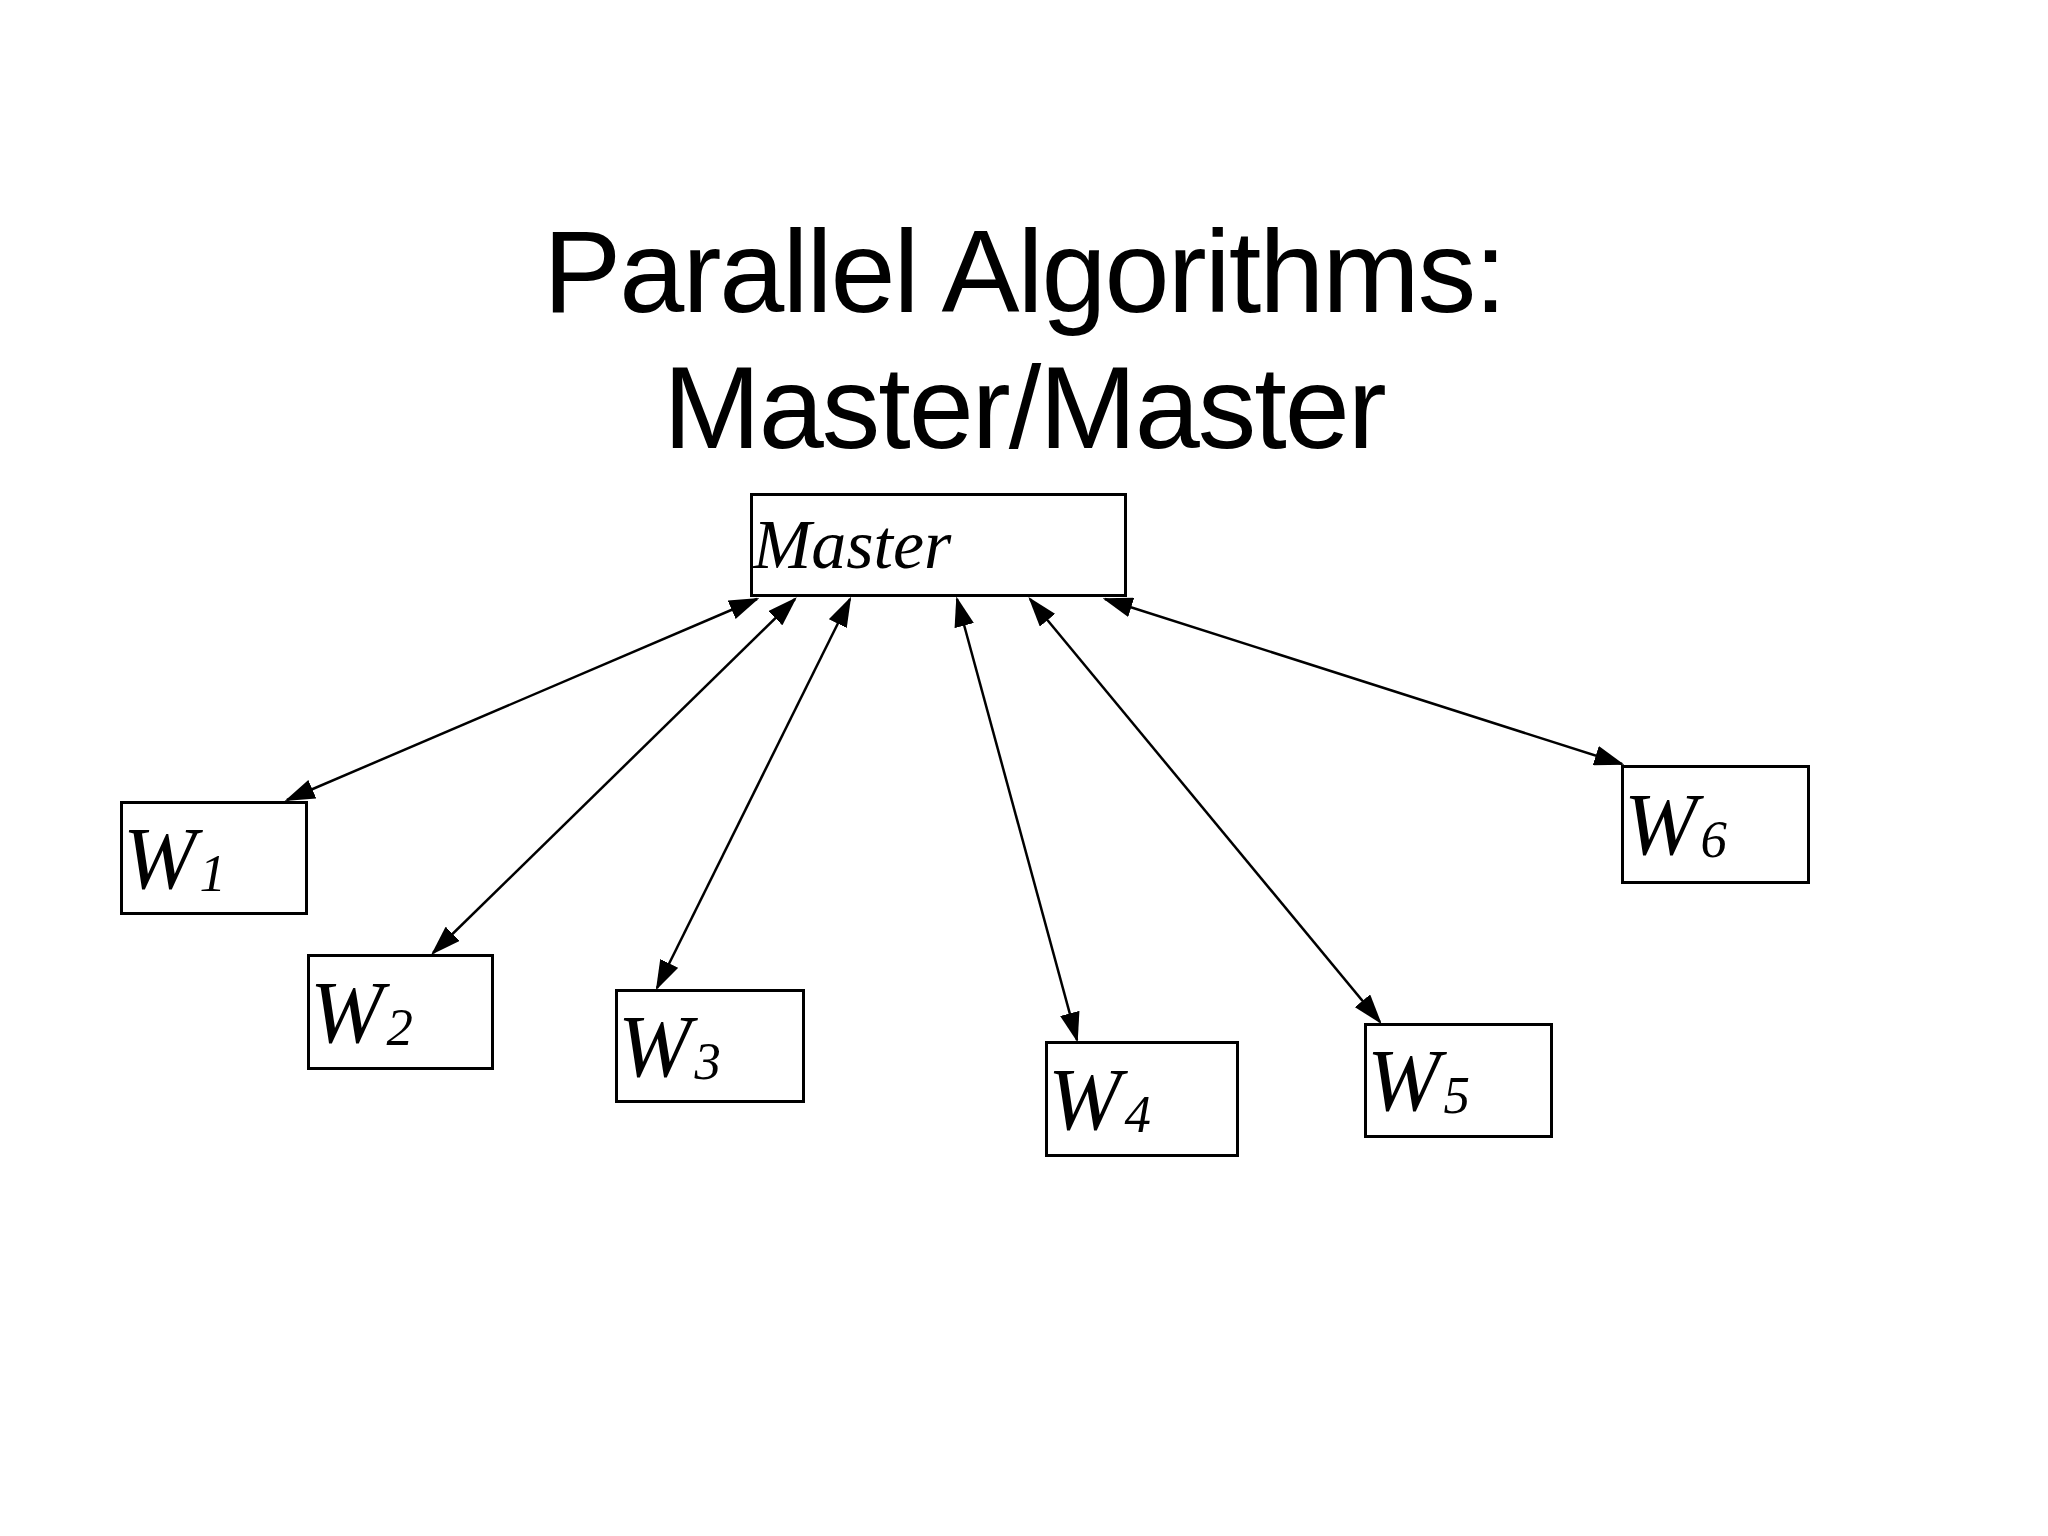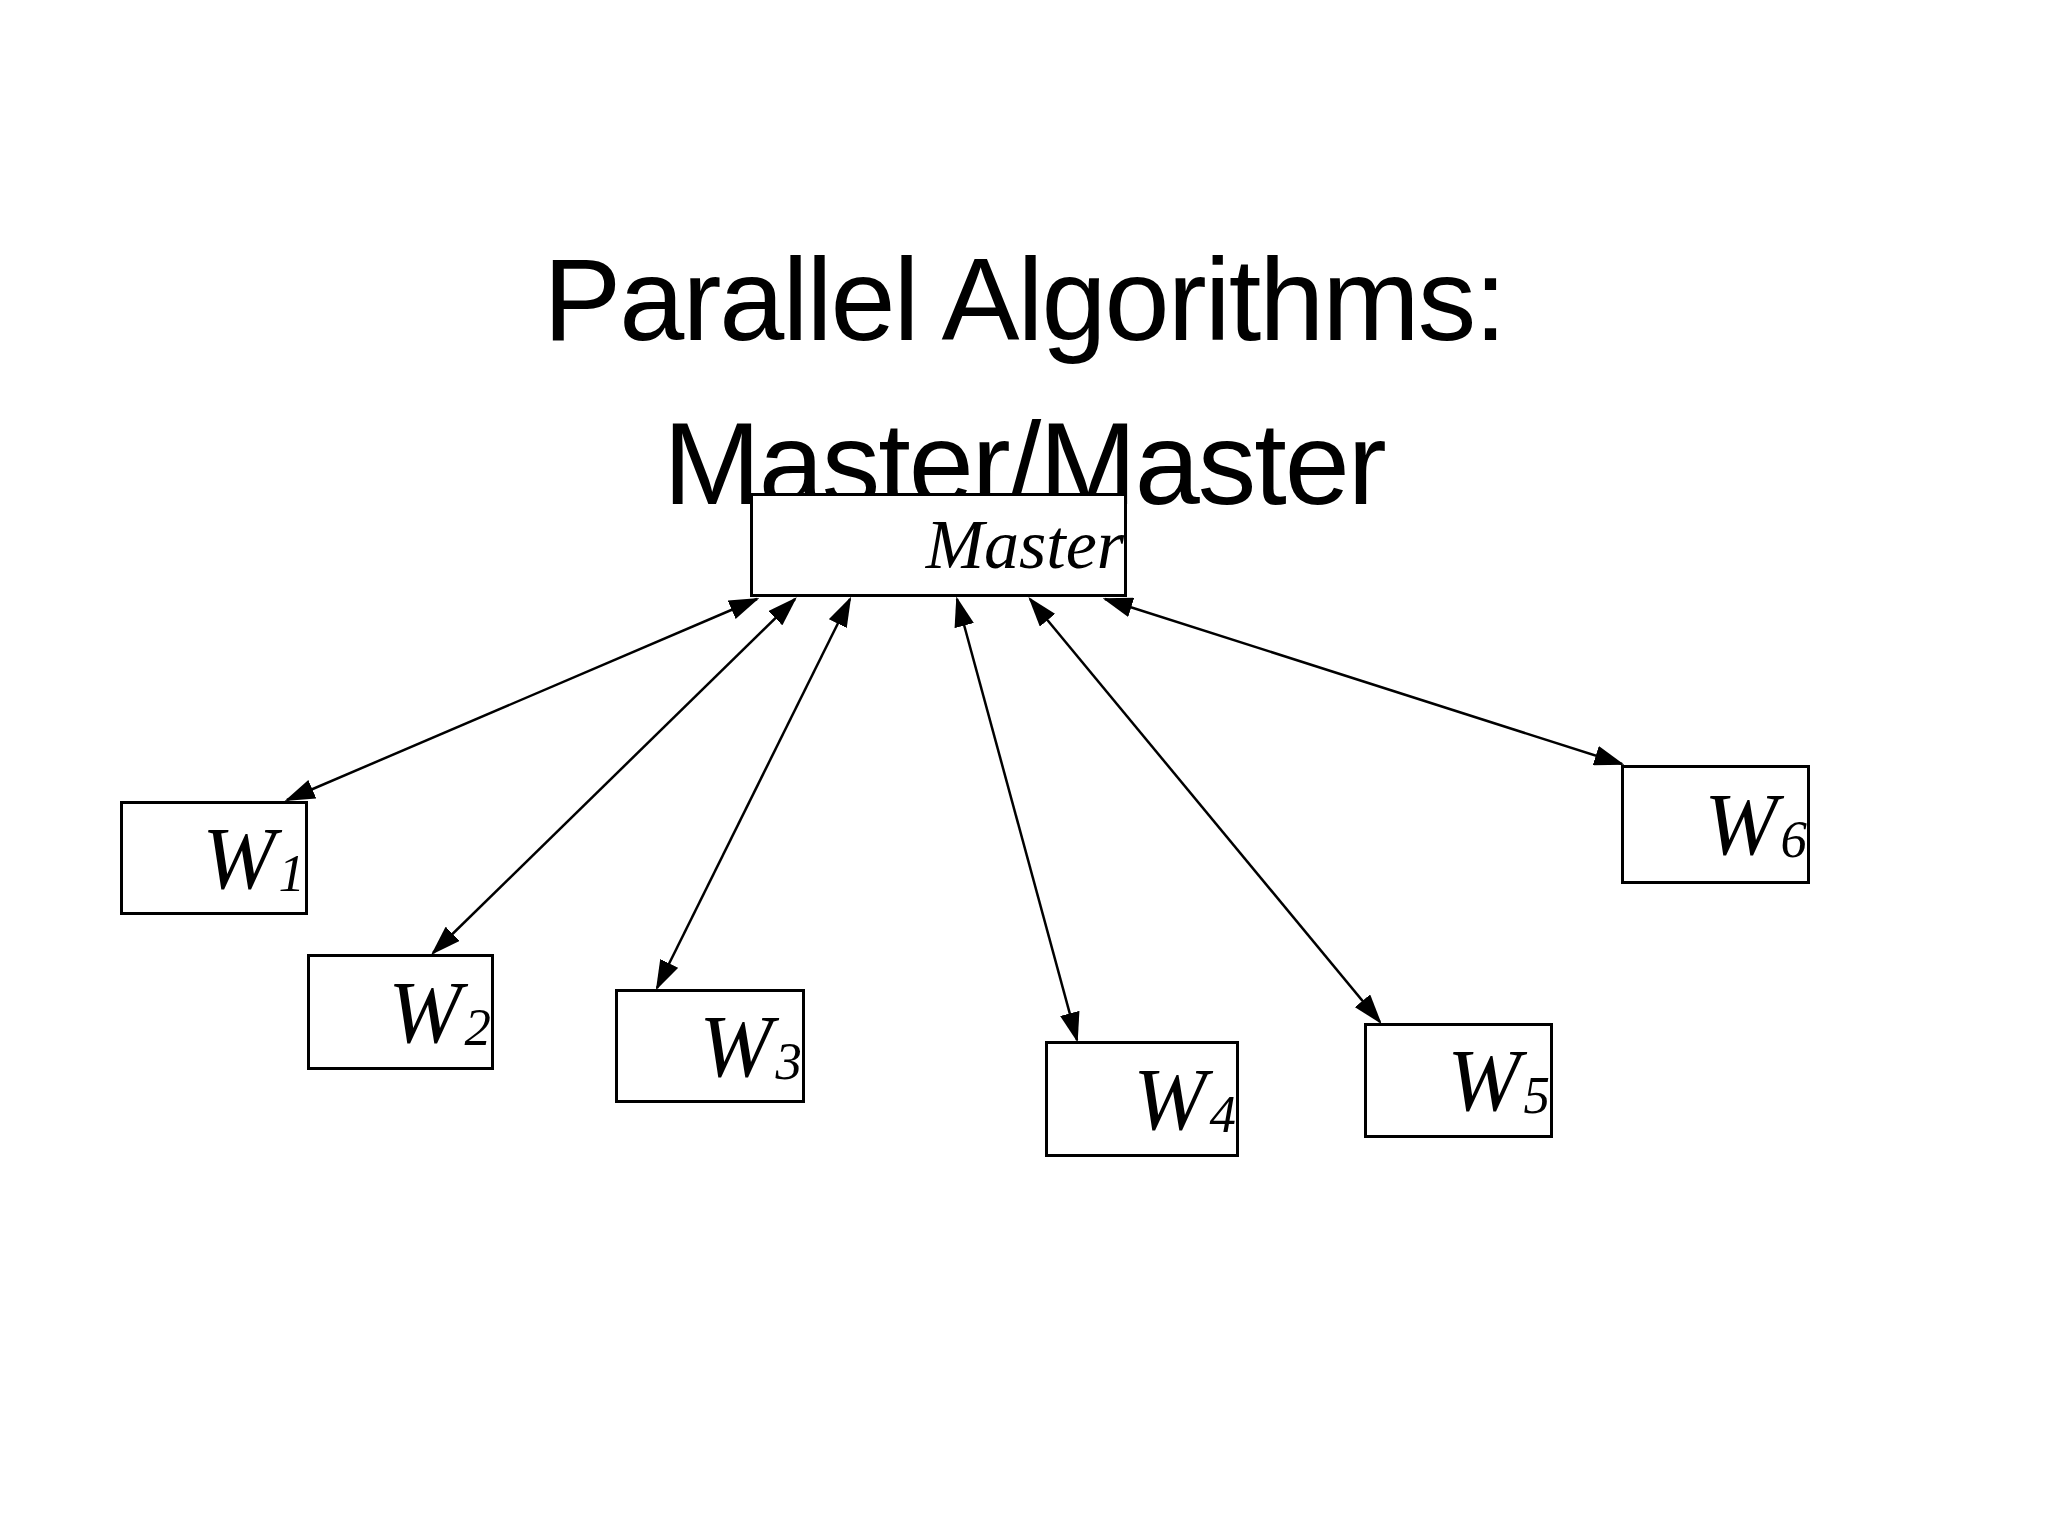--- a/index.html
+++ b/index.html
@@ -21,40 +21,40 @@
     left: 0;
     width: 100%;
     text-align: center;
     color: #000000;
     font-family: "Liberation Sans", sans-serif;
     font-size: 117px;
     line-height: 136px;
     font-weight: 400;
     letter-spacing: -2px;
   }
-  .title .line { display: block; margin-top: 28px; }
+  .title .line { display: block; }
 
   .diagram {
     position: absolute;
     inset: 0;
   }
   .diagram svg.edges {
     position: absolute;
     left: 0; top: 0;
     width: 2048px;
     height: 1536px;
   }
   .node {
     position: absolute;
     box-sizing: border-box;
     background: #ffffff;
     border: 3px solid #000000;
     display: flex;
     align-items: center;
-    justify-content: flex-end;
+    justify-content: flex-start;
     font-family: "Liberation Serif", "DejaVu Serif", serif;
     font-style: italic;
     color: #000000;
     white-space: nowrap;
   }
   .node.master {
     font-size: 70px;
   }
   .node.worker {
     font-size: 88px;

